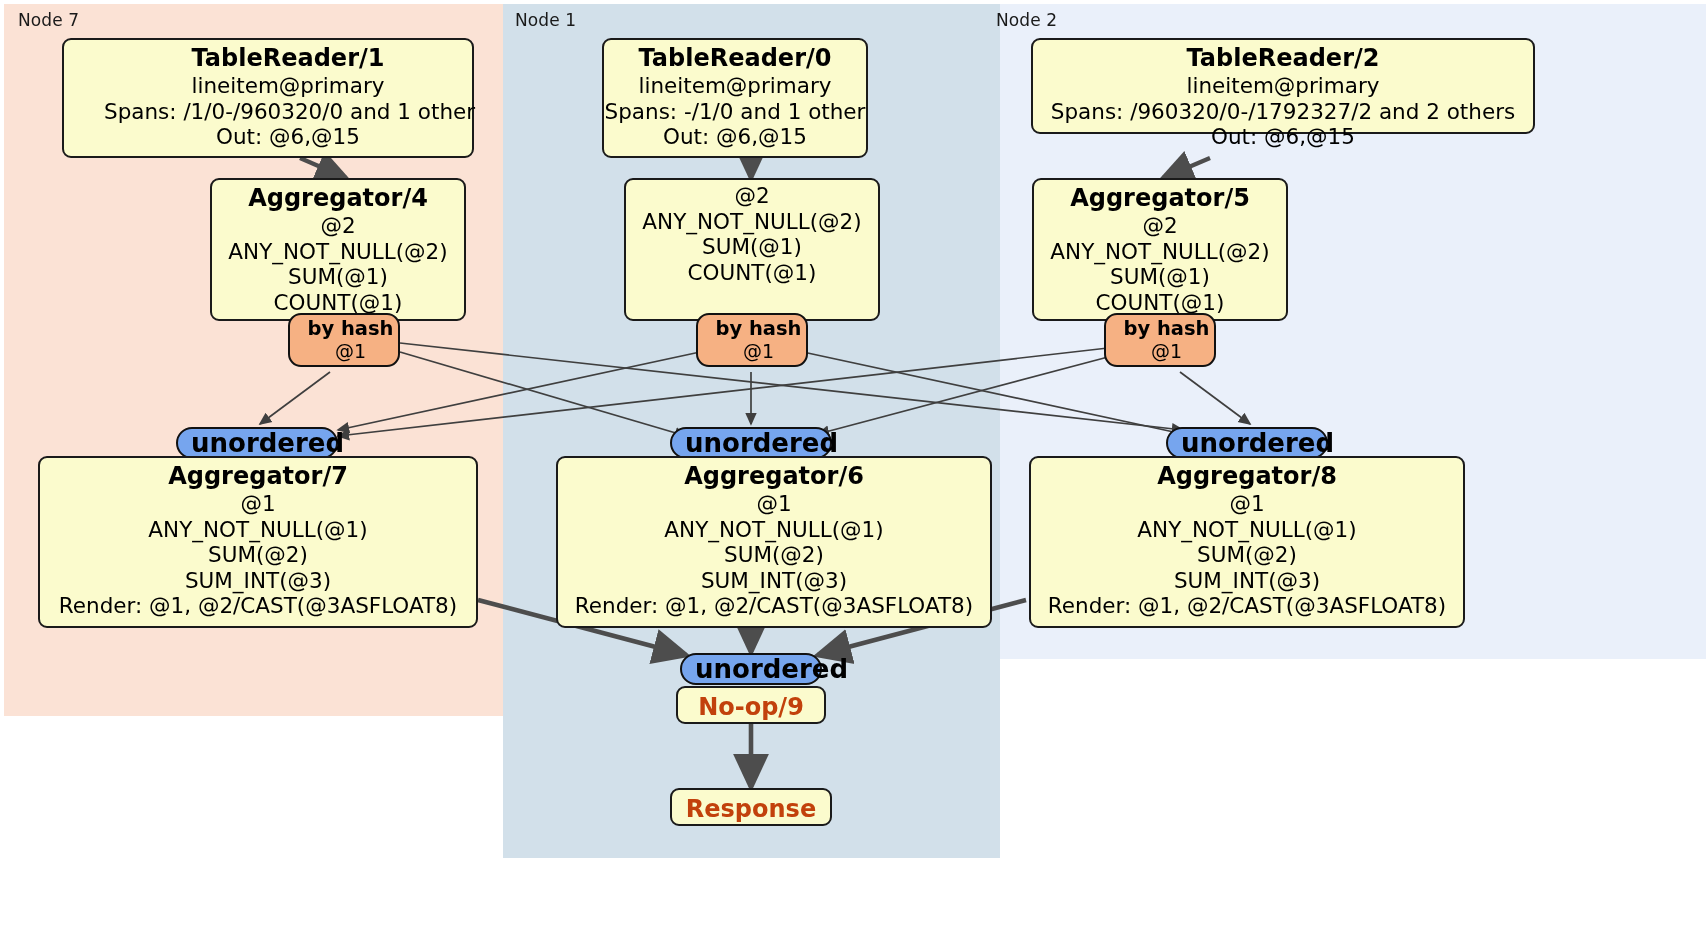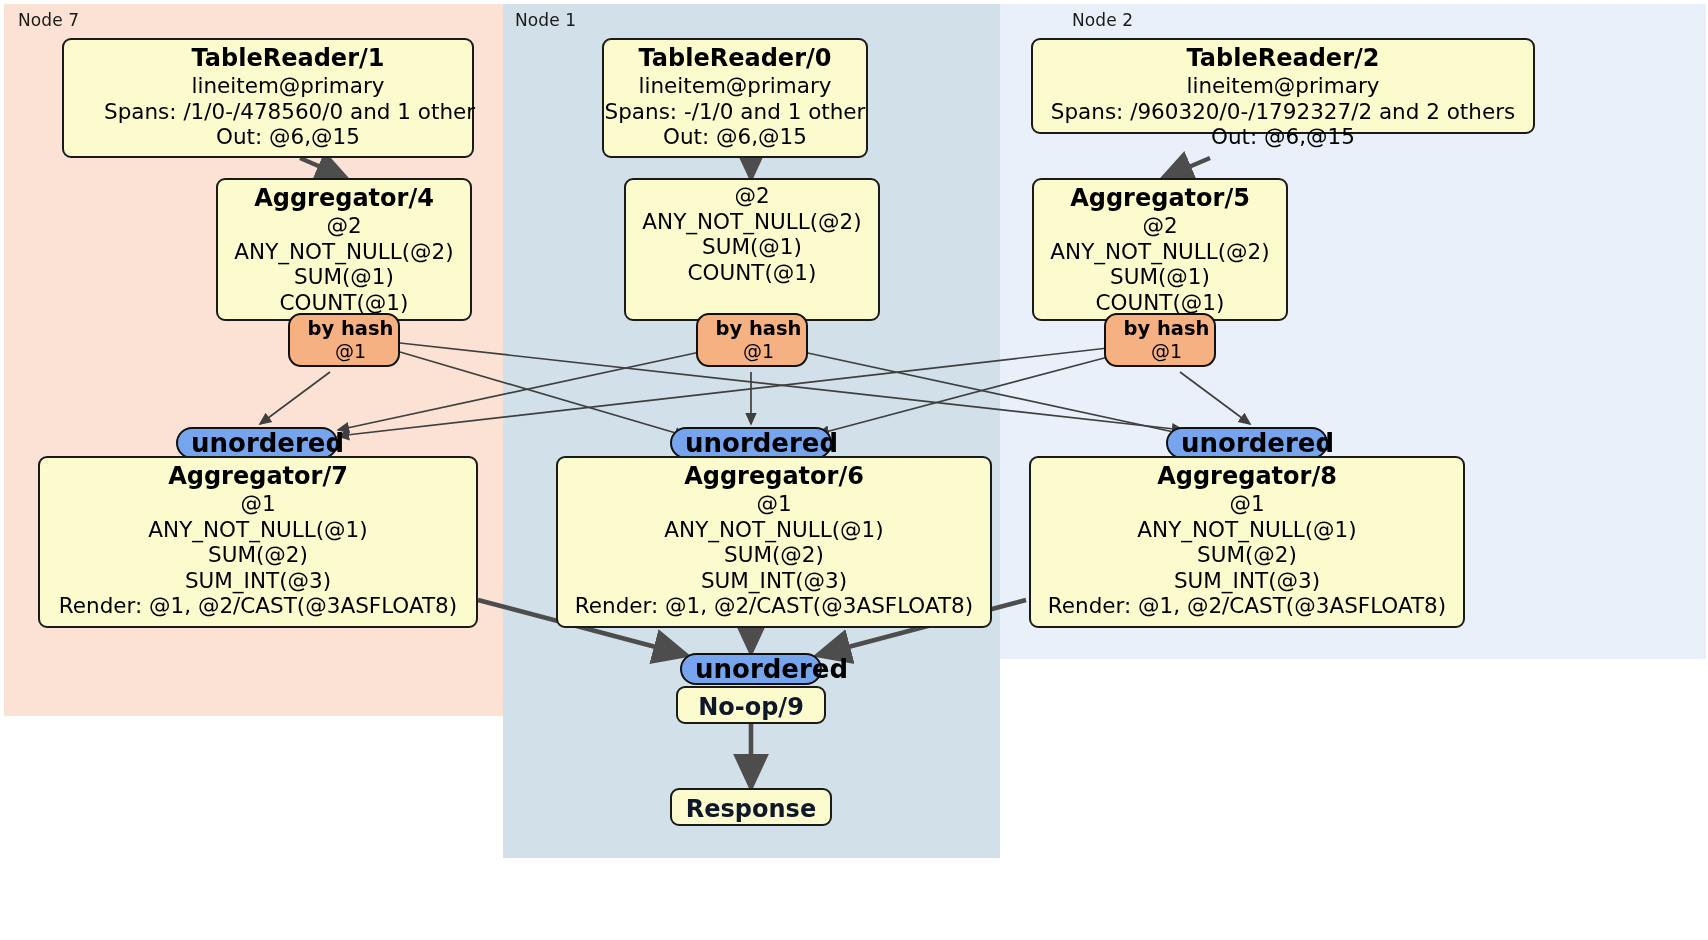--- a/index.html
+++ b/index.html
@@ -58,35 +58,35 @@
   .small-box{
     position:absolute;
     background:#fbfbcd;
     border:2.2px solid #1a1a1a;
     border-radius:9px;
     box-sizing:border-box;
     text-align:center;
     font-weight:bold;
     font-size:24px;
     line-height:38px;
-    color:#0f172a;
+    color:#c2410c;
   }
 </style>
 </head>
 <body>
 
 <div id="stage">
 
   <div class="panel" style="left:4px;top:4px;width:500px;height:712px;background:#fbe2d5;"></div>
   <div class="panel" style="left:503px;top:4px;width:497px;height:854px;background:#d2e0ea;"></div>
   <div class="panel" style="left:1000px;top:4px;width:706px;height:655px;background:#eaf0fa;"></div>
 
   <div class="panel-label" style="left:18px;top:10px;">Node 7</div>
   <div class="panel-label" style="left:515px;top:10px;">Node 1</div>
-  <div class="panel-label" style="left:1072px;top:10px;">Node 2</div>
+  <div class="panel-label" style="left:996px;top:10px;">Node 2</div>
 
   <svg id="edges" viewBox="0 0 1708 940" xmlns="http://www.w3.org/2000/svg">
     <defs>
       <marker id="ah" markerWidth="9" markerHeight="9" refX="7.2" refY="4.5" orient="auto">
         <path d="M0,0.6 L8.4,4.5 L0,8.4 z" fill="#4d4d4d"></path>
       </marker>
       <marker id="ahs" markerWidth="8" markerHeight="8" refX="6.6" refY="4" orient="auto">
         <path d="M0,0.6 L7.6,4 L0,7.4 z" fill="#3f3f3f"></path>
       </marker>
     </defs>
@@ -110,39 +110,39 @@
     <path d="M478,600 L686,655" stroke="#4d4d4d" stroke-width="4.6" fill="none" marker-end="url(#ah)"></path>
     <path d="M751,624 L751,652" stroke="#4d4d4d" stroke-width="4.6" fill="none" marker-end="url(#ah)"></path>
     <path d="M1026,600 L818,655" stroke="#4d4d4d" stroke-width="4.6" fill="none" marker-end="url(#ah)"></path>
 
     <path d="M751,722 L751,787" stroke="#4d4d4d" stroke-width="4.6" fill="none" marker-end="url(#ah)"></path>
   </svg>
 
   <div class="proc" style="left:62px;top:38px;width:412px;height:120px;padding-left:40px;">
     <span class="ttl">TableReader/1</span>
     <span class="ln">lineitem@primary</span>
-    <span class="ln">Spans: /1/0-/478560/0 and 1 other</span>
+    <span class="ln">Spans: /1/0-/960320/0 and 1 other</span>
     <span class="ln">Out: @6,@15</span>
   </div>
 
   <div class="proc" style="left:602px;top:38px;width:266px;height:120px;">
     <span class="ttl">TableReader/0</span>
     <span class="ln">lineitem@primary</span>
     <span class="ln">Spans: -/1/0 and 1 other</span>
     <span class="ln">Out: @6,@15</span>
   </div>
 
   <div class="proc" style="left:1031px;top:38px;width:504px;height:96px;">
     <span class="ttl">TableReader/2</span>
     <span class="ln">lineitem@primary</span>
     <span class="ln">Spans: /960320/0-/1792327/2 and 2 others</span>
     <span class="ln">Out: @6,@15</span>
   </div>
 
-  <div class="proc" style="left:216px;top:178px;width:256px;height:143px;">
+  <div class="proc" style="left:210px;top:178px;width:256px;height:143px;">
     <span class="ttl">Aggregator/4</span>
     <span class="ln">@2</span>
     <span class="ln">ANY_NOT_NULL(@2)</span>
     <span class="ln">SUM(@1)</span>
     <span class="ln">COUNT(@1)</span>
   </div>
 
   <div class="proc" style="left:624px;top:178px;width:256px;height:143px;">
     <span class="ln">@2</span>
     <span class="ln">ANY_NOT_NULL(@2)</span>

